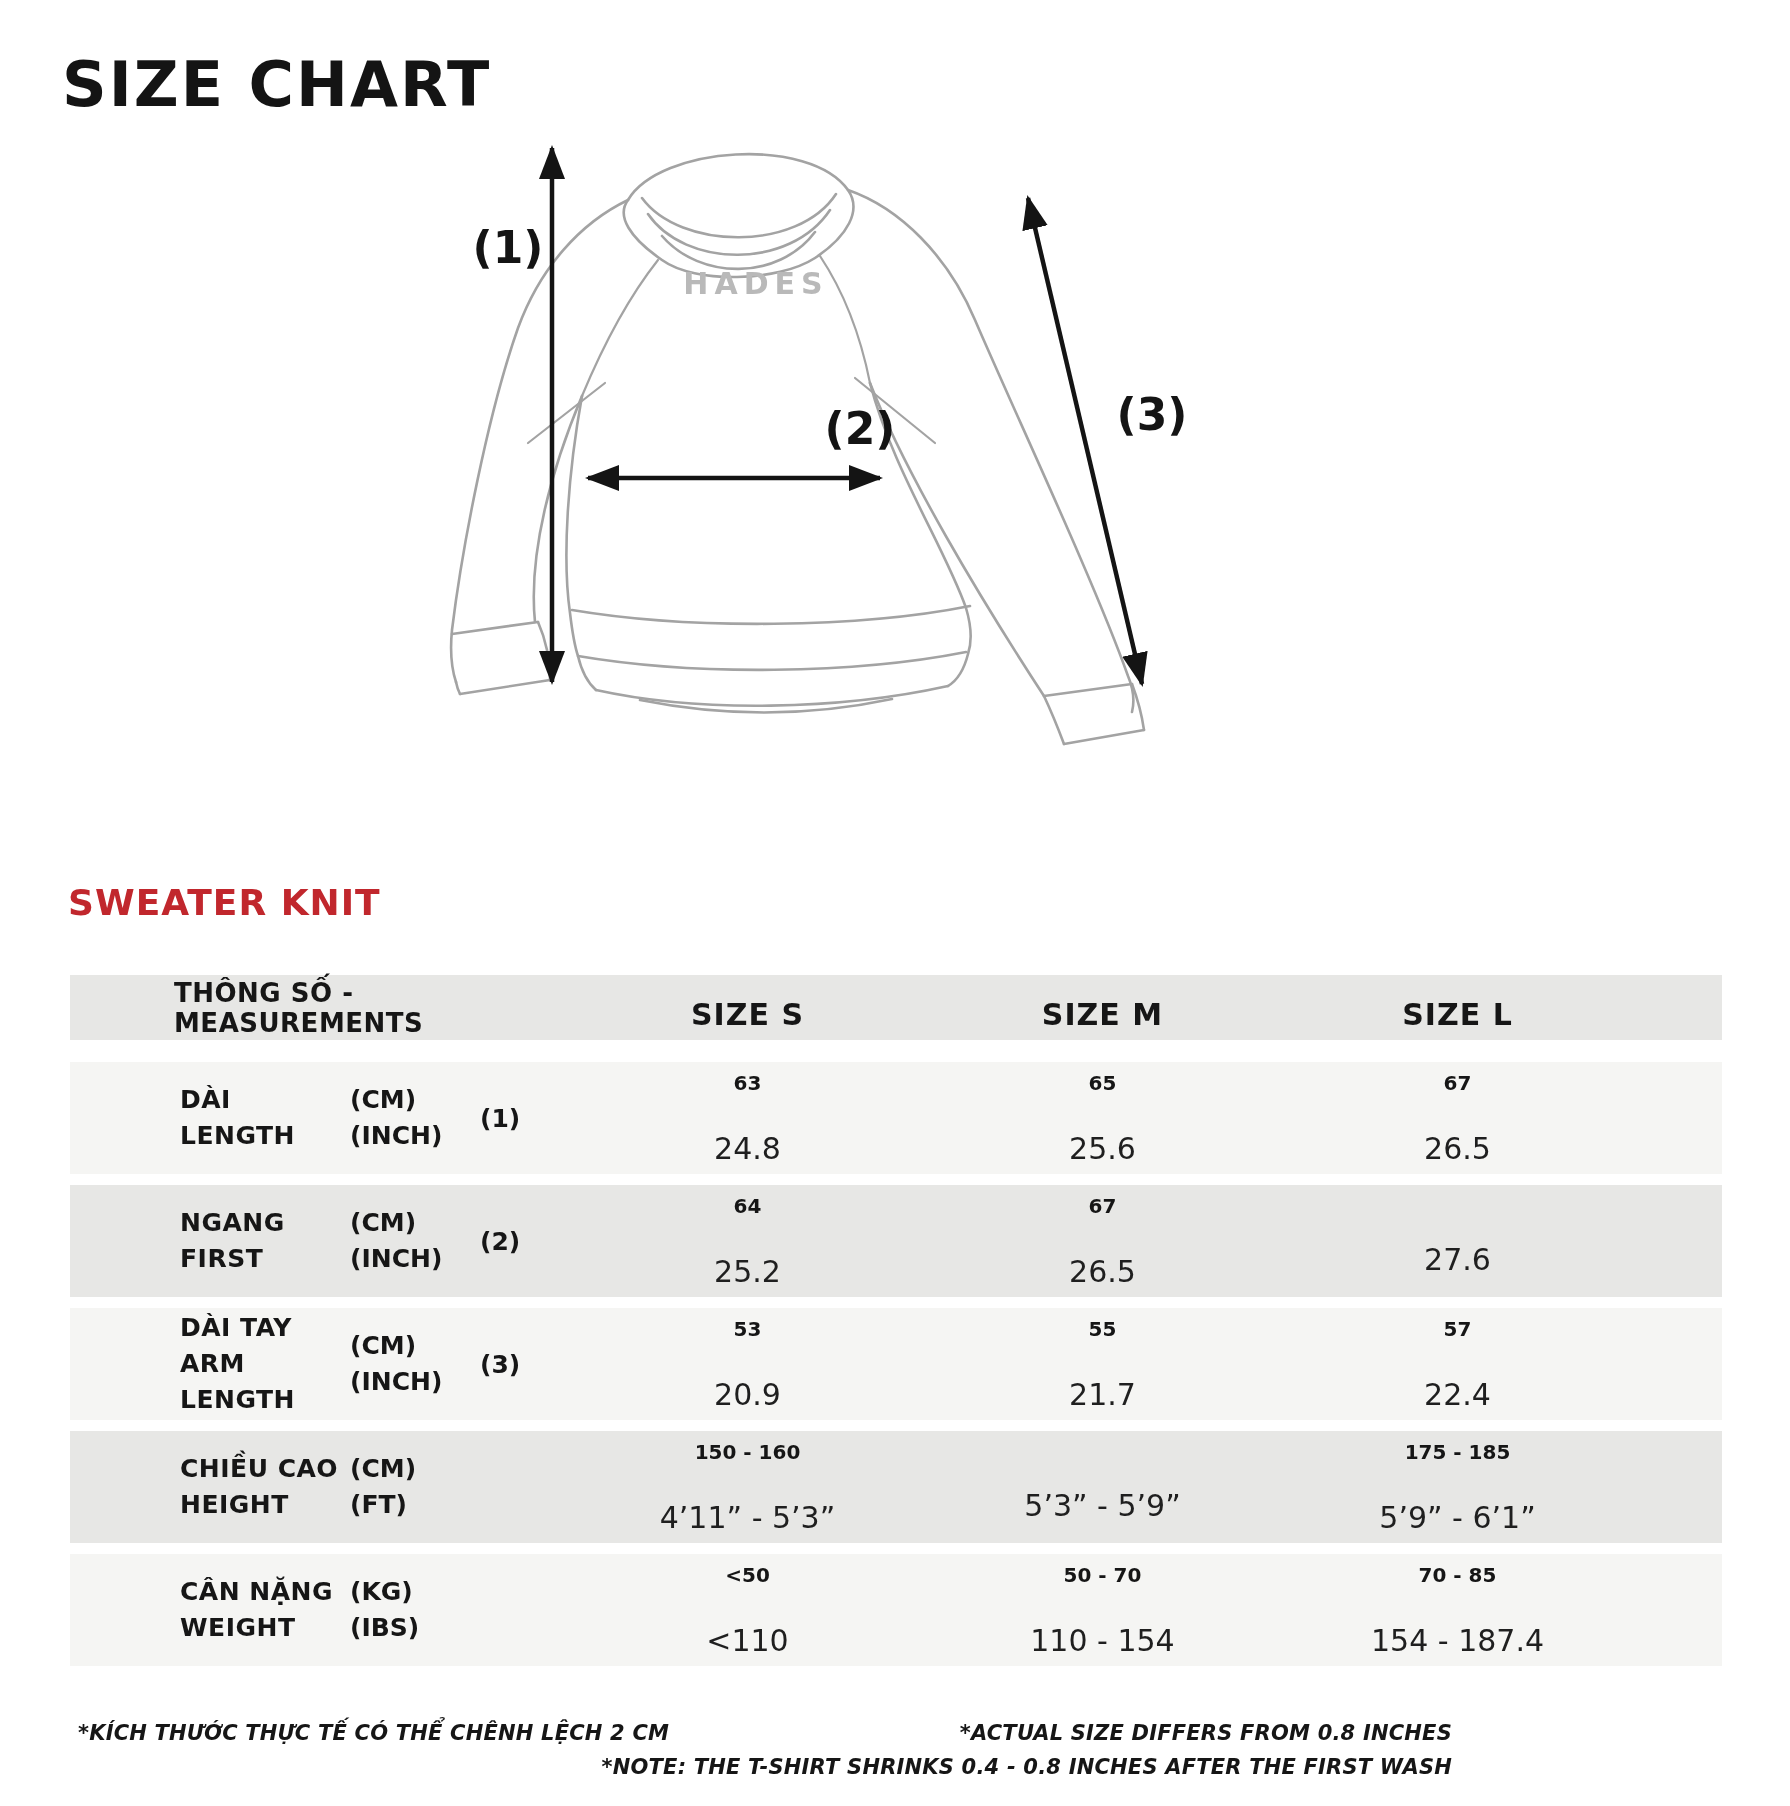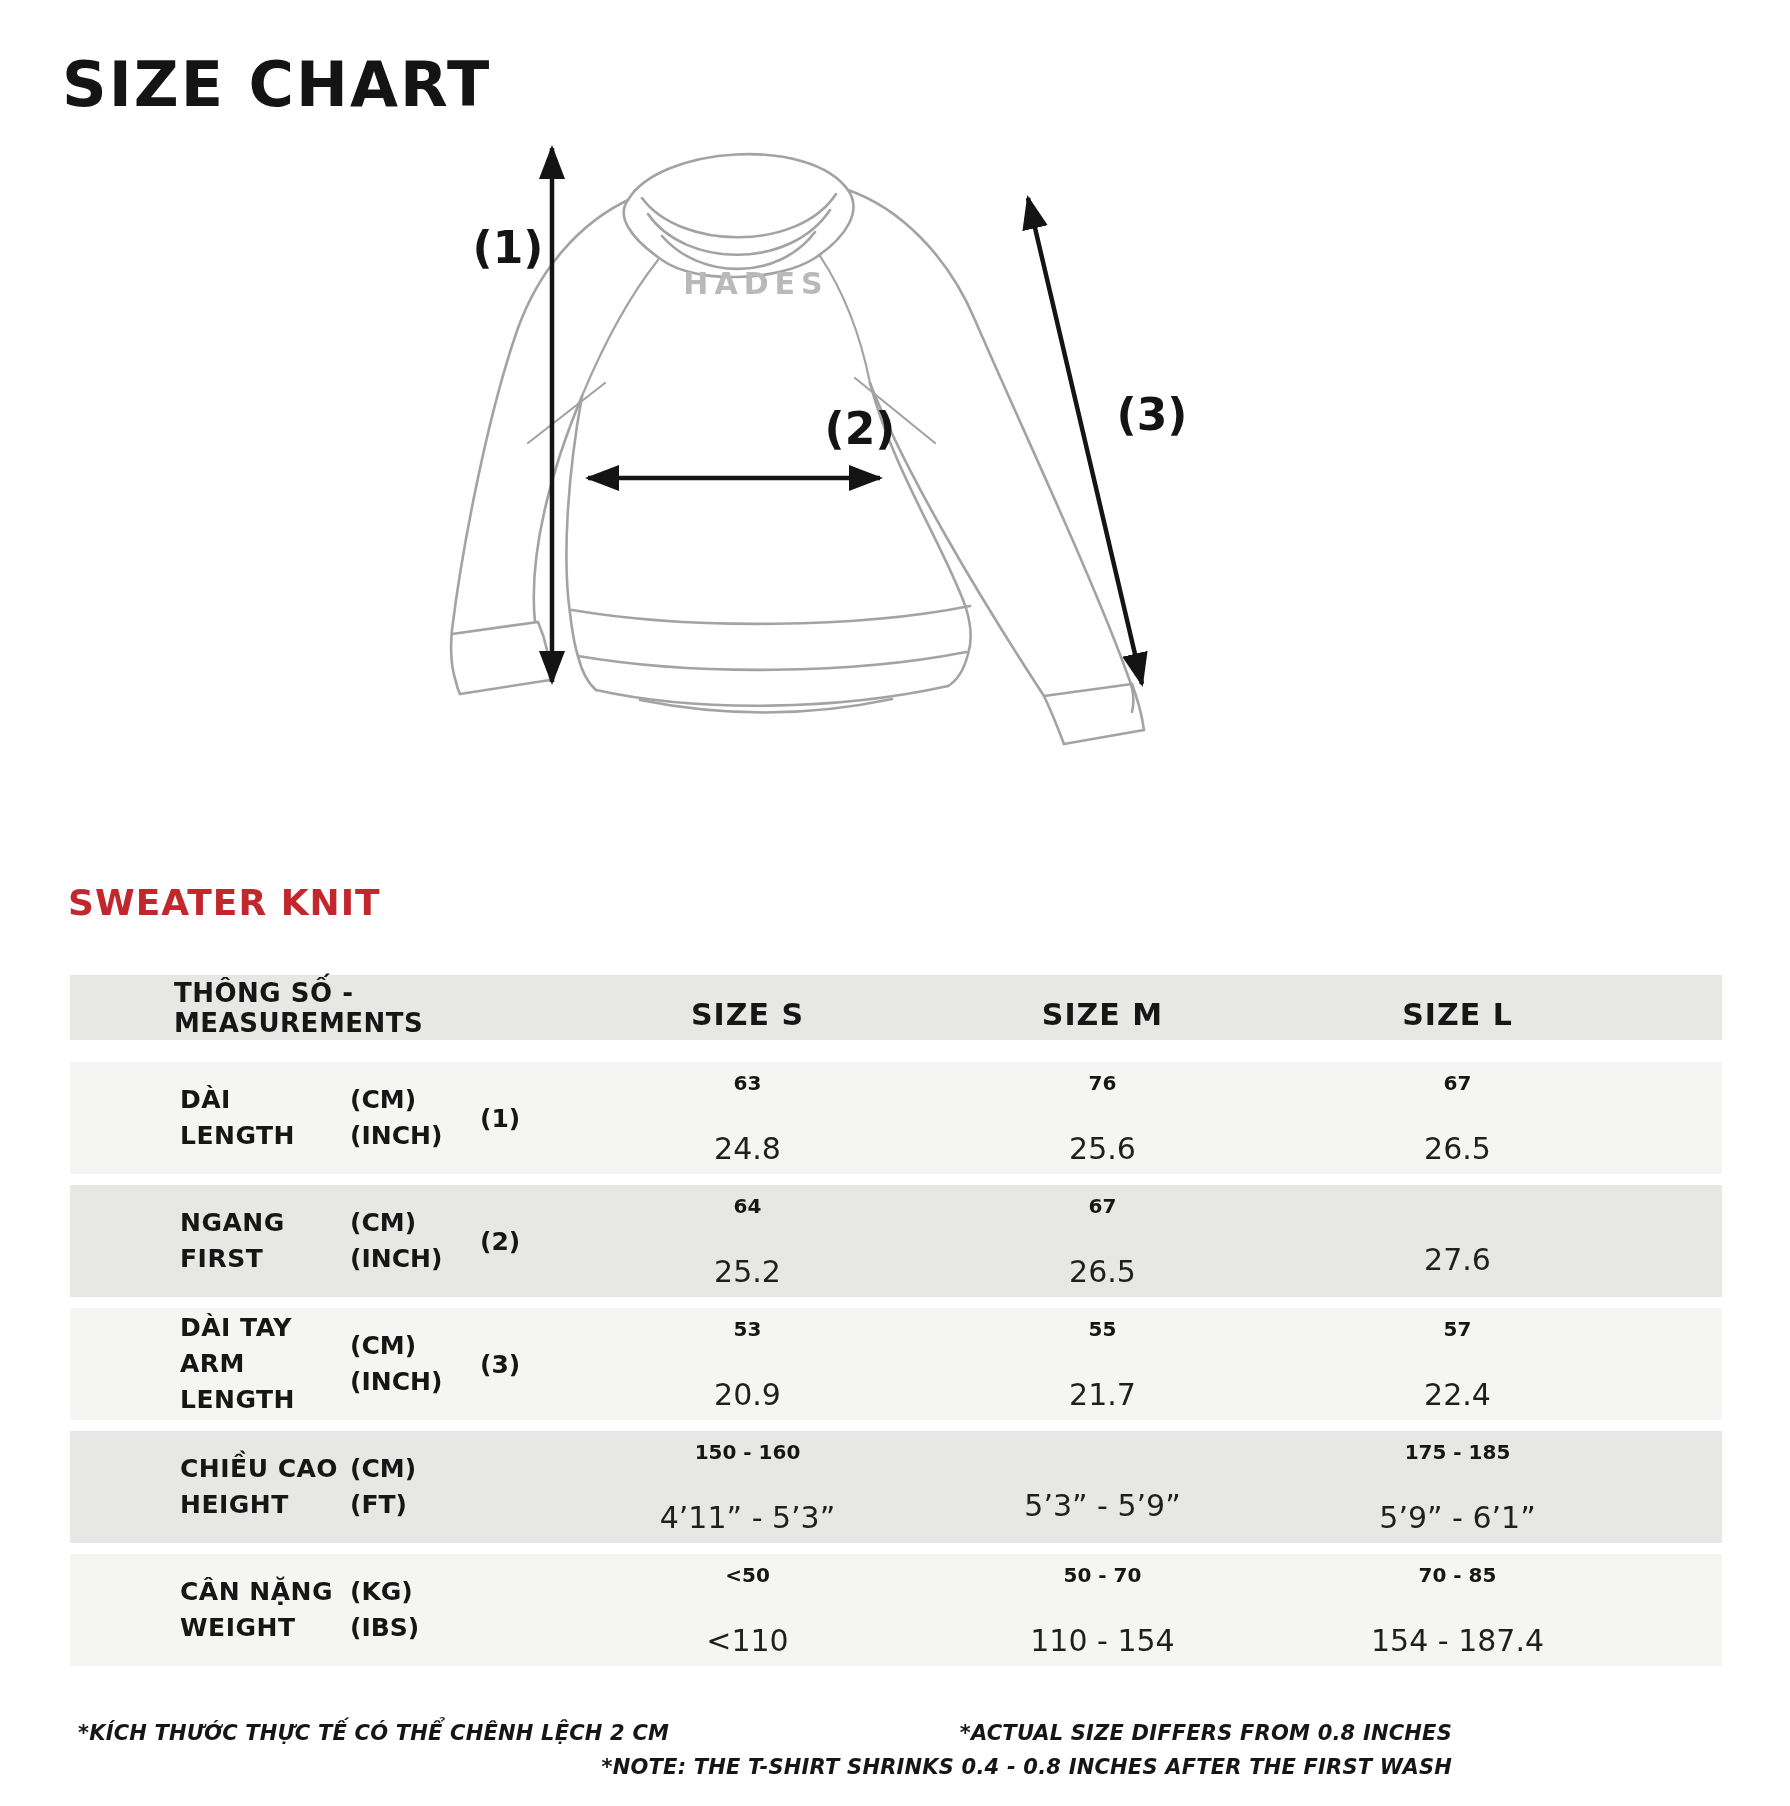--- a/index.html
+++ b/index.html
@@ -130,21 +130,21 @@
       <div class="c-unit">
         <div>(CM)</div>
         <div>(INCH)</div>
       </div>
       <div class="c-ref">(1)</div>
       <div class="c-val">
         <div class="v-primary">63</div>
         <div class="v-secondary">24.8</div>
       </div>
       <div class="c-val">
-        <div class="v-primary">76</div>
+        <div class="v-primary">65</div>
         <div class="v-secondary">25.6</div>
       </div>
       <div class="c-val">
         <div class="v-primary">67</div>
         <div class="v-secondary">26.5</div>
       </div>
       <div></div>
     </div>
 
     <div class="t-row t-data bg-gray">

